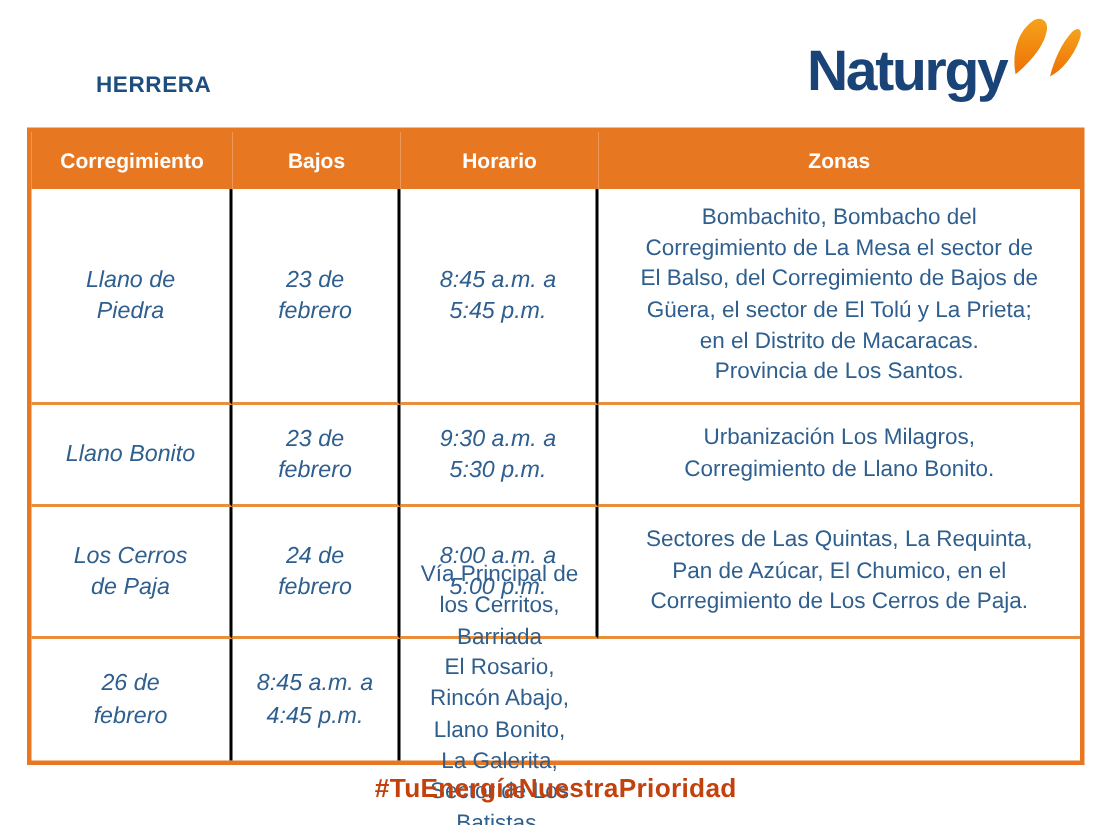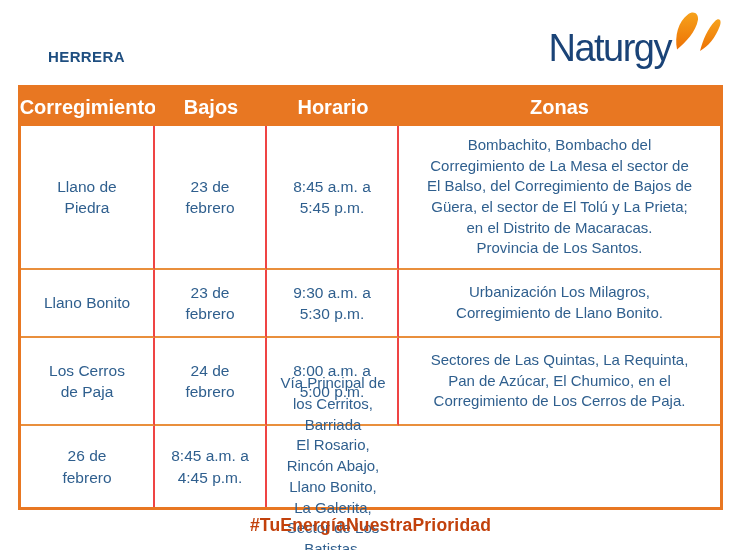--- a/index.html
+++ b/index.html
@@ -4,54 +4,54 @@
 <style>
   html,body{margin:0;padding:0;background:#ffffff;}
   .page{
     position:relative;
     width:741px;height:550px;
     background:#ffffff;
     font-family:"Liberation Sans","DejaVu Sans",sans-serif;
     overflow:hidden;
   }
   .region-title{
-    position:absolute;left:48px;top:48px;
+    position:absolute;left:64px;top:48px;
     font-size:15px;font-weight:bold;color:#1E4E80;
     letter-spacing:.4px;
   }
   .logo{
     position:absolute;top:0;right:18px;height:70px;
     display:flex;align-items:flex-end;
   }
   .logo-text{
-    font-size:38px;font-weight:normal;color:#1A4377;
+    font-size:38px;font-weight:bold;color:#1A4377;
     line-height:1;letter-spacing:-1.5px;padding-bottom:3px;
   }
   .butterfly{width:50px;height:50px;margin-left:2px;margin-bottom:13px;}
   .outage-table{
     position:absolute;left:18px;top:85px;width:705px;
     display:grid;
     grid-template-columns:134px 112px 132px 1fr;
     grid-template-rows:38px 144px 68px 88px 81px;
     border:3px solid #E87722;
     box-sizing:border-box;
     background:#ffffff;
   }
   .cell{
     display:flex;align-items:center;justify-content:center;
     text-align:center;white-space:pre-line;
     box-sizing:border-box;padding:12px 6px;
   }
   .th{
     background:#E87722;color:#ffffff;
-    font-weight:bold;font-size:20px;padding:0 2px;
+    font-weight:bold;font-size:14px;padding:0 2px;
   }
   .td{color:#2F5F8E;font-size:15.5px;line-height:1.38;}
   .zonas{font-size:15px;line-height:1.38;}
-  .br{border-right:2px solid #ef4444;}
+  .br{border-right:2px solid #000000;font-style:italic;}
   .bb{border-bottom:2px solid #E98F3C;}
   .hashtag{
     position:absolute;left:18px;top:515px;width:705px;
     text-align:center;color:#c2410c;
     font-size:17.5px;font-weight:bold;letter-spacing:.2px;
   }
 </style>
 </head>
 <body>
 

